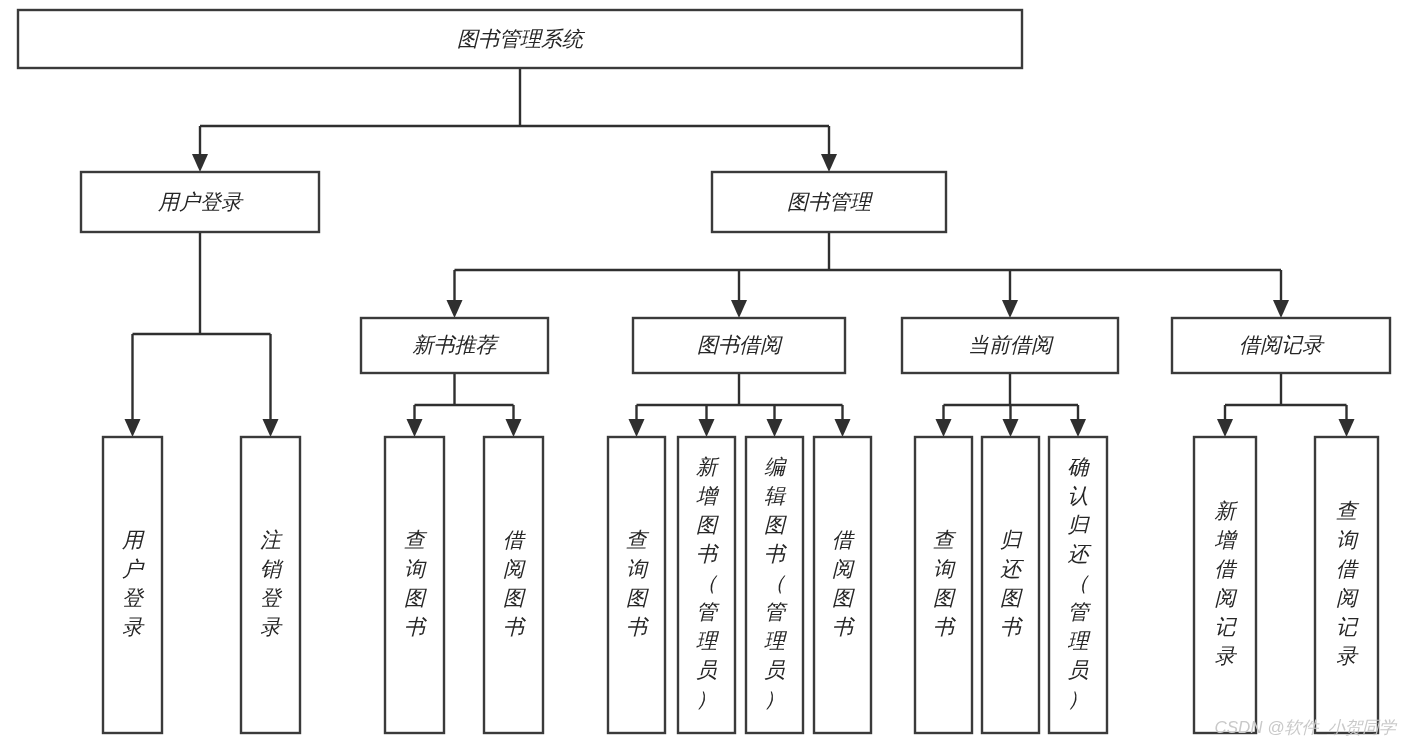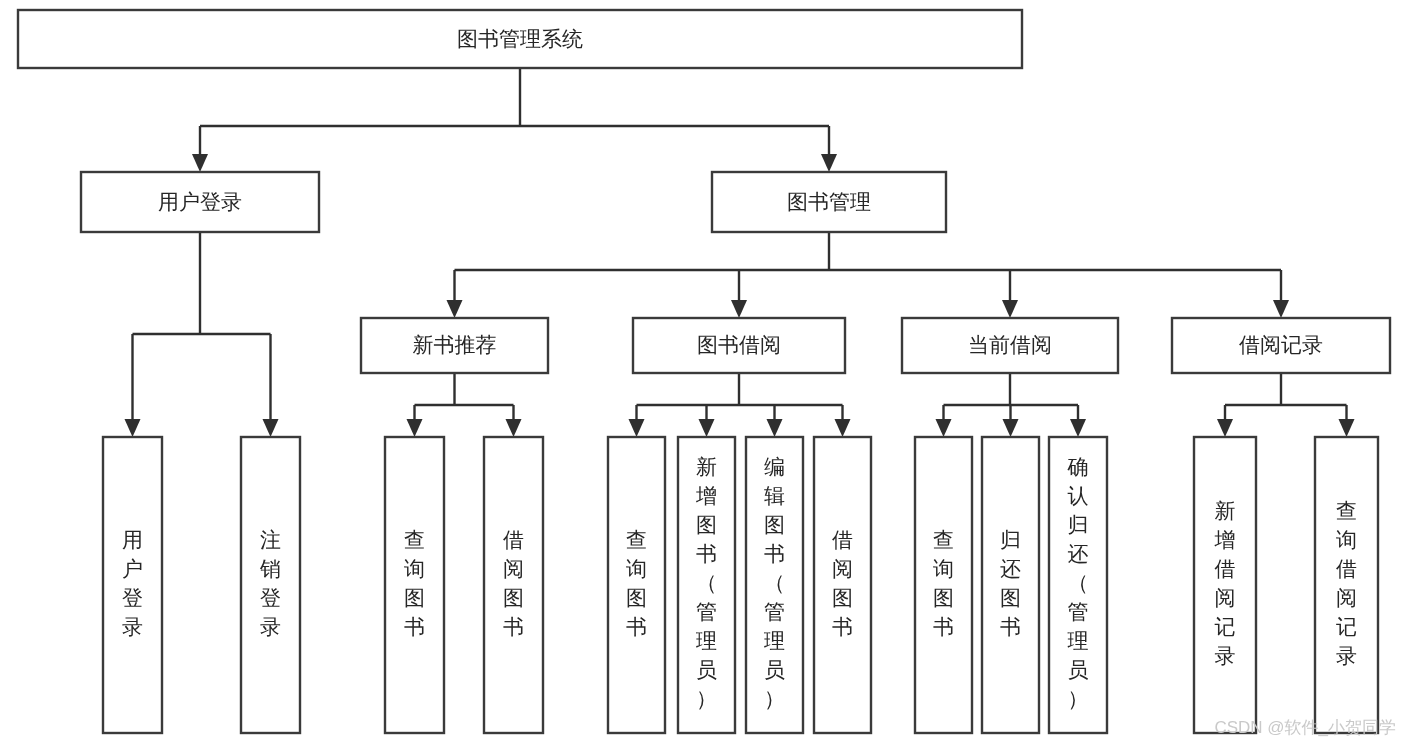--- a/index.html
+++ b/index.html
@@ -13,20 +13,21 @@
     font-family: "Liberation Sans", "DejaVu Sans", sans-serif;
     position: relative;
     overflow: hidden;
   }
   #diagram-root {
     position: absolute;
     left: 0;
     top: 0;
     width: 1405px;
     height: 747px;
+    font-style: italic;
   }
   .node-box {
     fill: #ffffff;
     stroke: #3a3a3a;
     stroke-width: 2.4;
   }
   .node-label {
     fill: #262626;
     font-family: "Liberation Sans", "DejaVu Sans", sans-serif;
     font-size: 21px;

